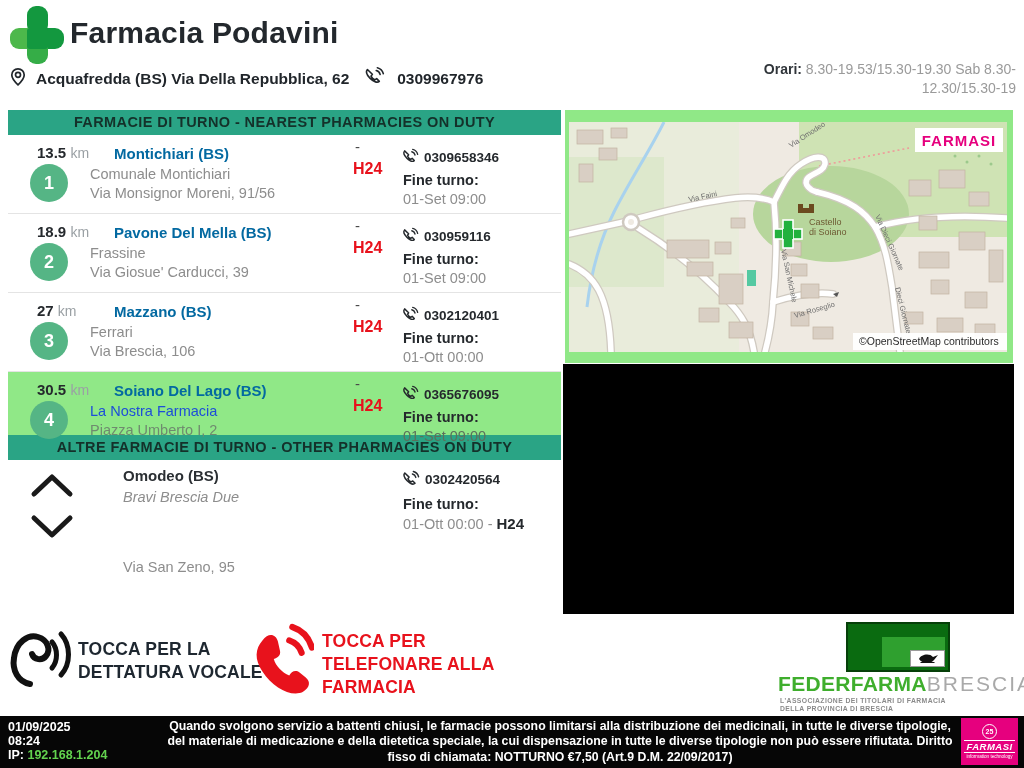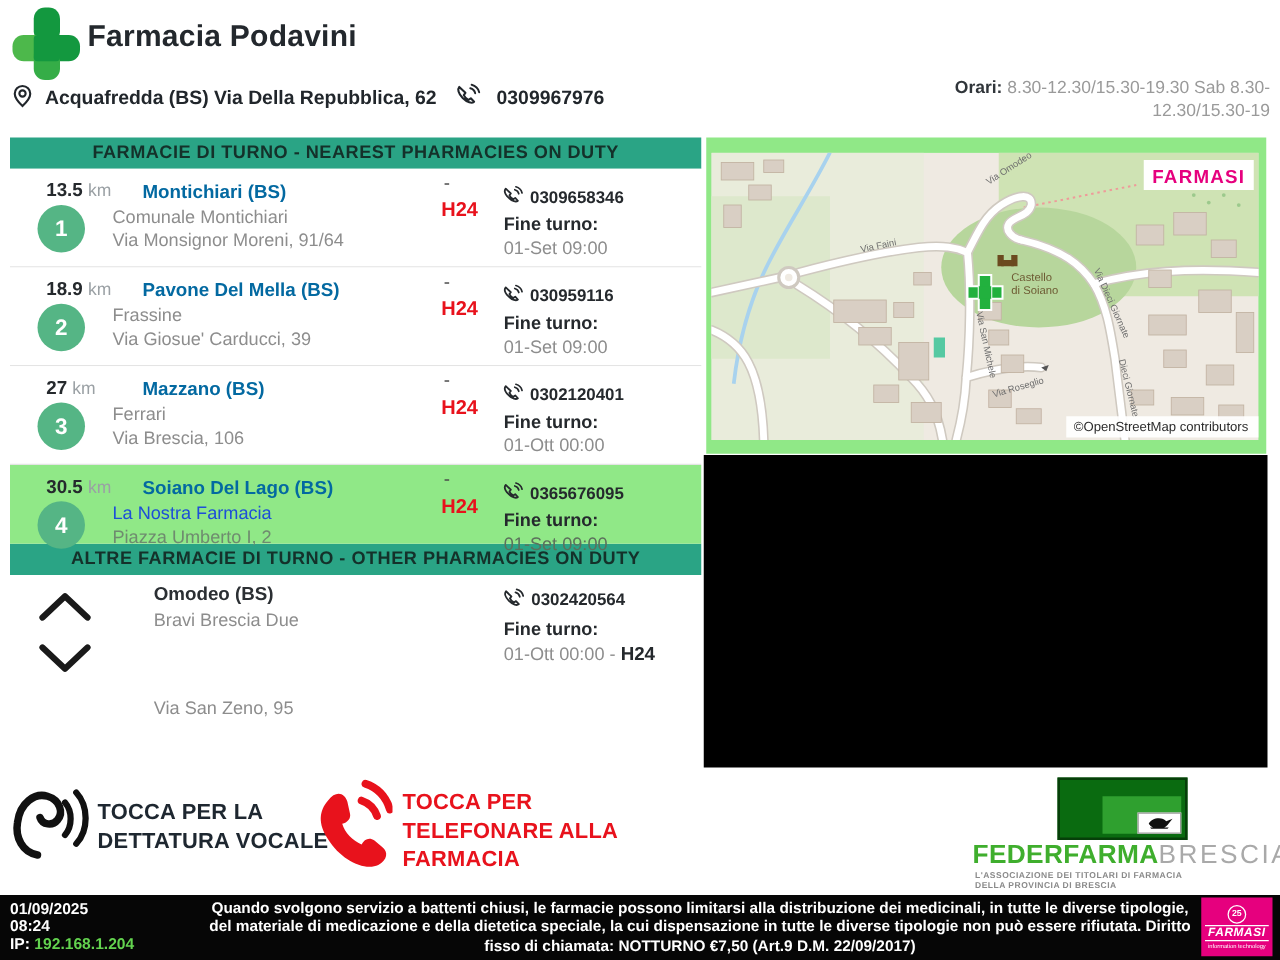--- a/index.html
+++ b/index.html
@@ -7,21 +7,21 @@
   #screen { position:absolute; left:0; top:0; width:1024px; height:768px; background:#fff; }
 
   
   .logo-cross { position:absolute; left:8px; top:5px; width:58px; height:60px; }
   .lc-arm { position:absolute; border-radius:9px; }
   .lc-top   { left:19px; top:1px;  width:21px; height:28px; background:#13983f; }
   .lc-right { left:28px; top:23px; width:28px; height:21px; background:#13983f; }
   .lc-left  { left:2px;  top:23px; width:28px; height:21px; background:#4db84b; }
   .lc-bot   { left:19px; top:31px; width:21px; height:28px; background:#35ad47; }
   .lc-core  { left:19px; top:23px; width:21px; height:21px; background:#13983f; border-radius:3px; }
-  .app-title { position:absolute; left:70px; top:16px; font-size:24px; font-weight:600; color:#23282d; letter-spacing:0.2px; }
+  .app-title { position:absolute; left:70px; top:16px; font-size:30px; font-weight:600; color:#23282d; letter-spacing:0.2px; }
   .addr-row { position:absolute; left:8px; top:66px; height:26px; display:flex; align-items:center; gap:8px; }
   .addr-text { font-size:15.5px; font-weight:600; color:#21262b; }
   .addr-phone { font-size:15.5px; font-weight:600; color:#21262b; margin-left:4px; }
   .orari { position:absolute; right:8px; top:60px; width:270px; text-align:right; font-size:14px; line-height:19px; color:#9a9a9a; }
   .orari b { color:#30353a; font-weight:700; }
 
   
   .list { position:absolute; left:8px; top:110px; width:553px; }
   .banner { height:25px; background:#2aa485; color:#14312a; font-size:14.5px; font-weight:700; text-align:center; line-height:25px; letter-spacing:0.4px; }
   .row { position:relative; height:79px; background:#fff; border-bottom:1px solid #e4e4e4; }
@@ -37,21 +37,21 @@
   .phline { position:absolute; left:393px; top:13px; display:flex; align-items:center; gap:5px; }
   .phnum { font-size:13.5px; font-weight:700; color:#25292d; }
   .finelab { position:absolute; left:395px; top:37px; font-size:14.5px; font-weight:700; color:#25292d; }
   .fineval { position:absolute; left:395px; top:56px; font-size:14.5px; color:#8d8d8d; }
 
   
   .other-row { position:relative; height:131px; background:#fff; }
   .chev { position:absolute; left:20px; width:48px; height:30px; cursor:pointer; }
   .chev-up { top:10px; } .chev-down { top:52px; }
   .o-city { position:absolute; left:115px; top:7px; font-size:15px; font-weight:700; color:#2b2f33; }
-  .o-sub1 { position:absolute; left:115px; top:29px; font-size:14.5px; color:#8d8d8d; }
+  .o-sub1 { position:absolute; left:115px; top:29px; font-size:14.5px; color:#8d8d8d;font-style:italic; }
   .o-sub2 { position:absolute; left:115px; top:51px; font-size:14.5px; color:#8d8d8d;margin-top:48px; }
   .o-phline { position:absolute; left:393px; top:10px; display:flex; align-items:center; gap:5px; }
   .o-finelab { position:absolute; left:395px; top:36px; font-size:14.5px; font-weight:700; color:#25292d; }
   .o-fineval { position:absolute; left:395px; top:55px; font-size:14.5px; color:#8d8d8d; }
   .o-fineval b { color:#25292d; font-weight:700; font-size:15px; }
 
   
   .map-frame { position:absolute; left:565px; top:110px; width:448px; height:253px; background:#90e887; }
   .map-inner { position:absolute; left:4px; top:12px; width:438px; height:230px; overflow:hidden; }
   .black-box { position:absolute; left:563px; top:364px; width:451px; height:250px; background:#000; }
@@ -107,32 +107,32 @@
           <path d="M4 3.2 C2.6 4.8 3.2 8 6.5 11.3 C9.8 14.6 13.2 15.4 14.8 14 L12.4 11.5 L10.7 12.6 C9.3 12 7.9 10.6 7.3 9.2 L8.5 7.5 Z" fill="none" stroke="#21262b" stroke-width="1.5" stroke-linejoin="round"></path>
           <path d="M12 4.2 C13.7 4.6 15.2 6.1 15.6 7.8" fill="none" stroke="#21262b" stroke-width="1.4" stroke-linecap="round"></path>
           <path d="M13 1.6 C15.8 2.3 17.8 4.3 18.5 7.1" fill="none" stroke="#21262b" stroke-width="1.4" stroke-linecap="round"></path>
         </svg>
     </span>
     <span class="addr-phone">0309967976</span>
   </div>
 
   <div class="orari">
     <b>Orari:</b>
-    <span>8.30-12.30/15.30-19.30 Sab 8.30-12.30/15.30-19</span>
+    <span>8.30-19.53/15.30-19.30 Sab 8.30-12.30/15.30-19</span>
   </div>
 
   <div class="list">
     <div class="banner">FARMACIE DI TURNO - NEAREST PHARMACIES ON DUTY</div>
 
     <div class="row">
       <div class="dist"><span>13.5</span> <span class="unit">km</span></div>
       <div class="badge">1</div>
       <div class="city">Montichiari (BS)</div>
       <div class="sub1">Comunale Montichiari</div>
-      <div class="sub2">Via Monsignor Moreni, 91/64</div>
+      <div class="sub2">Via Monsignor Moreni, 91/56</div>
       <div class="dash">-</div>
       <div class="h24">H24</div>
       <div class="phline">
         <svg width="18" height="18" viewBox="0 0 20 20">
             <path d="M4 3.2 C2.6 4.8 3.2 8 6.5 11.3 C9.8 14.6 13.2 15.4 14.8 14 L12.4 11.5 L10.7 12.6 C9.3 12 7.9 10.6 7.3 9.2 L8.5 7.5 Z" fill="none" stroke="#25292d" stroke-width="1.6" stroke-linejoin="round"></path>
             <path d="M12 4.2 C13.7 4.6 15.2 6.1 15.6 7.8" fill="none" stroke="#25292d" stroke-width="1.5" stroke-linecap="round"></path>
             <path d="M13 1.6 C15.8 2.3 17.8 4.3 18.5 7.1" fill="none" stroke="#25292d" stroke-width="1.5" stroke-linecap="round"></path>
           </svg>
         <span class="phnum">0309658346</span>
       </div>

